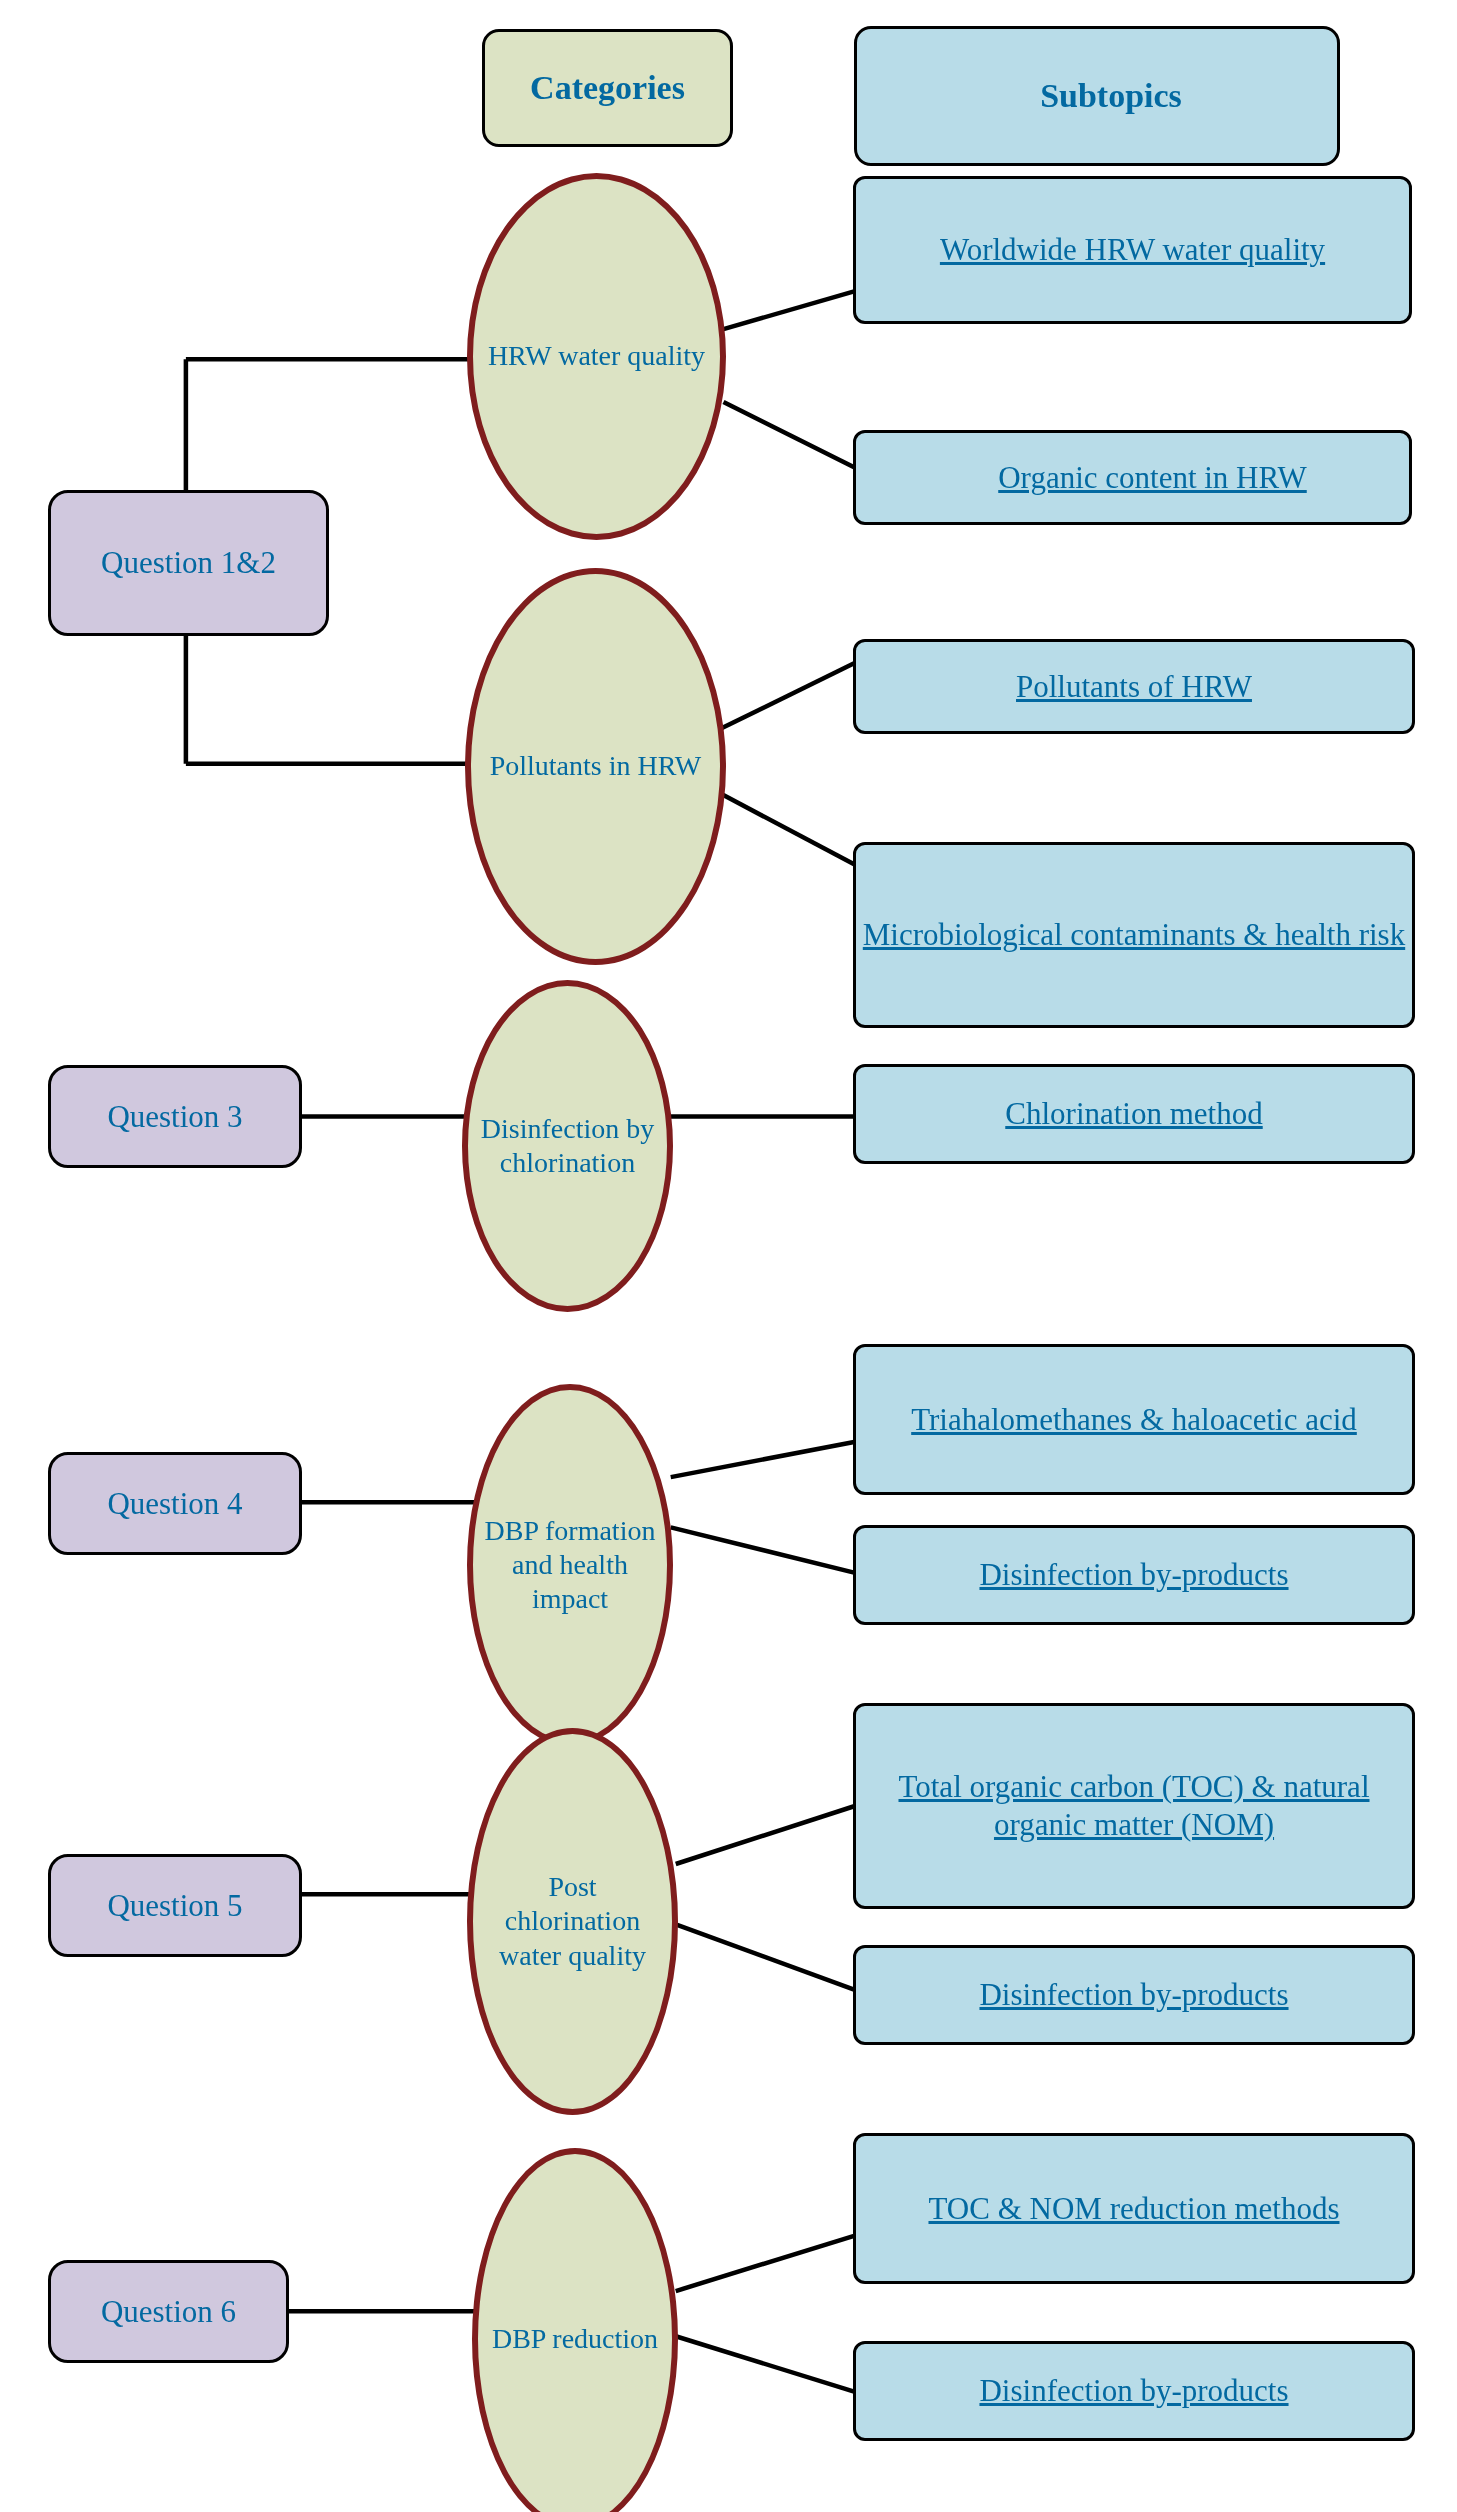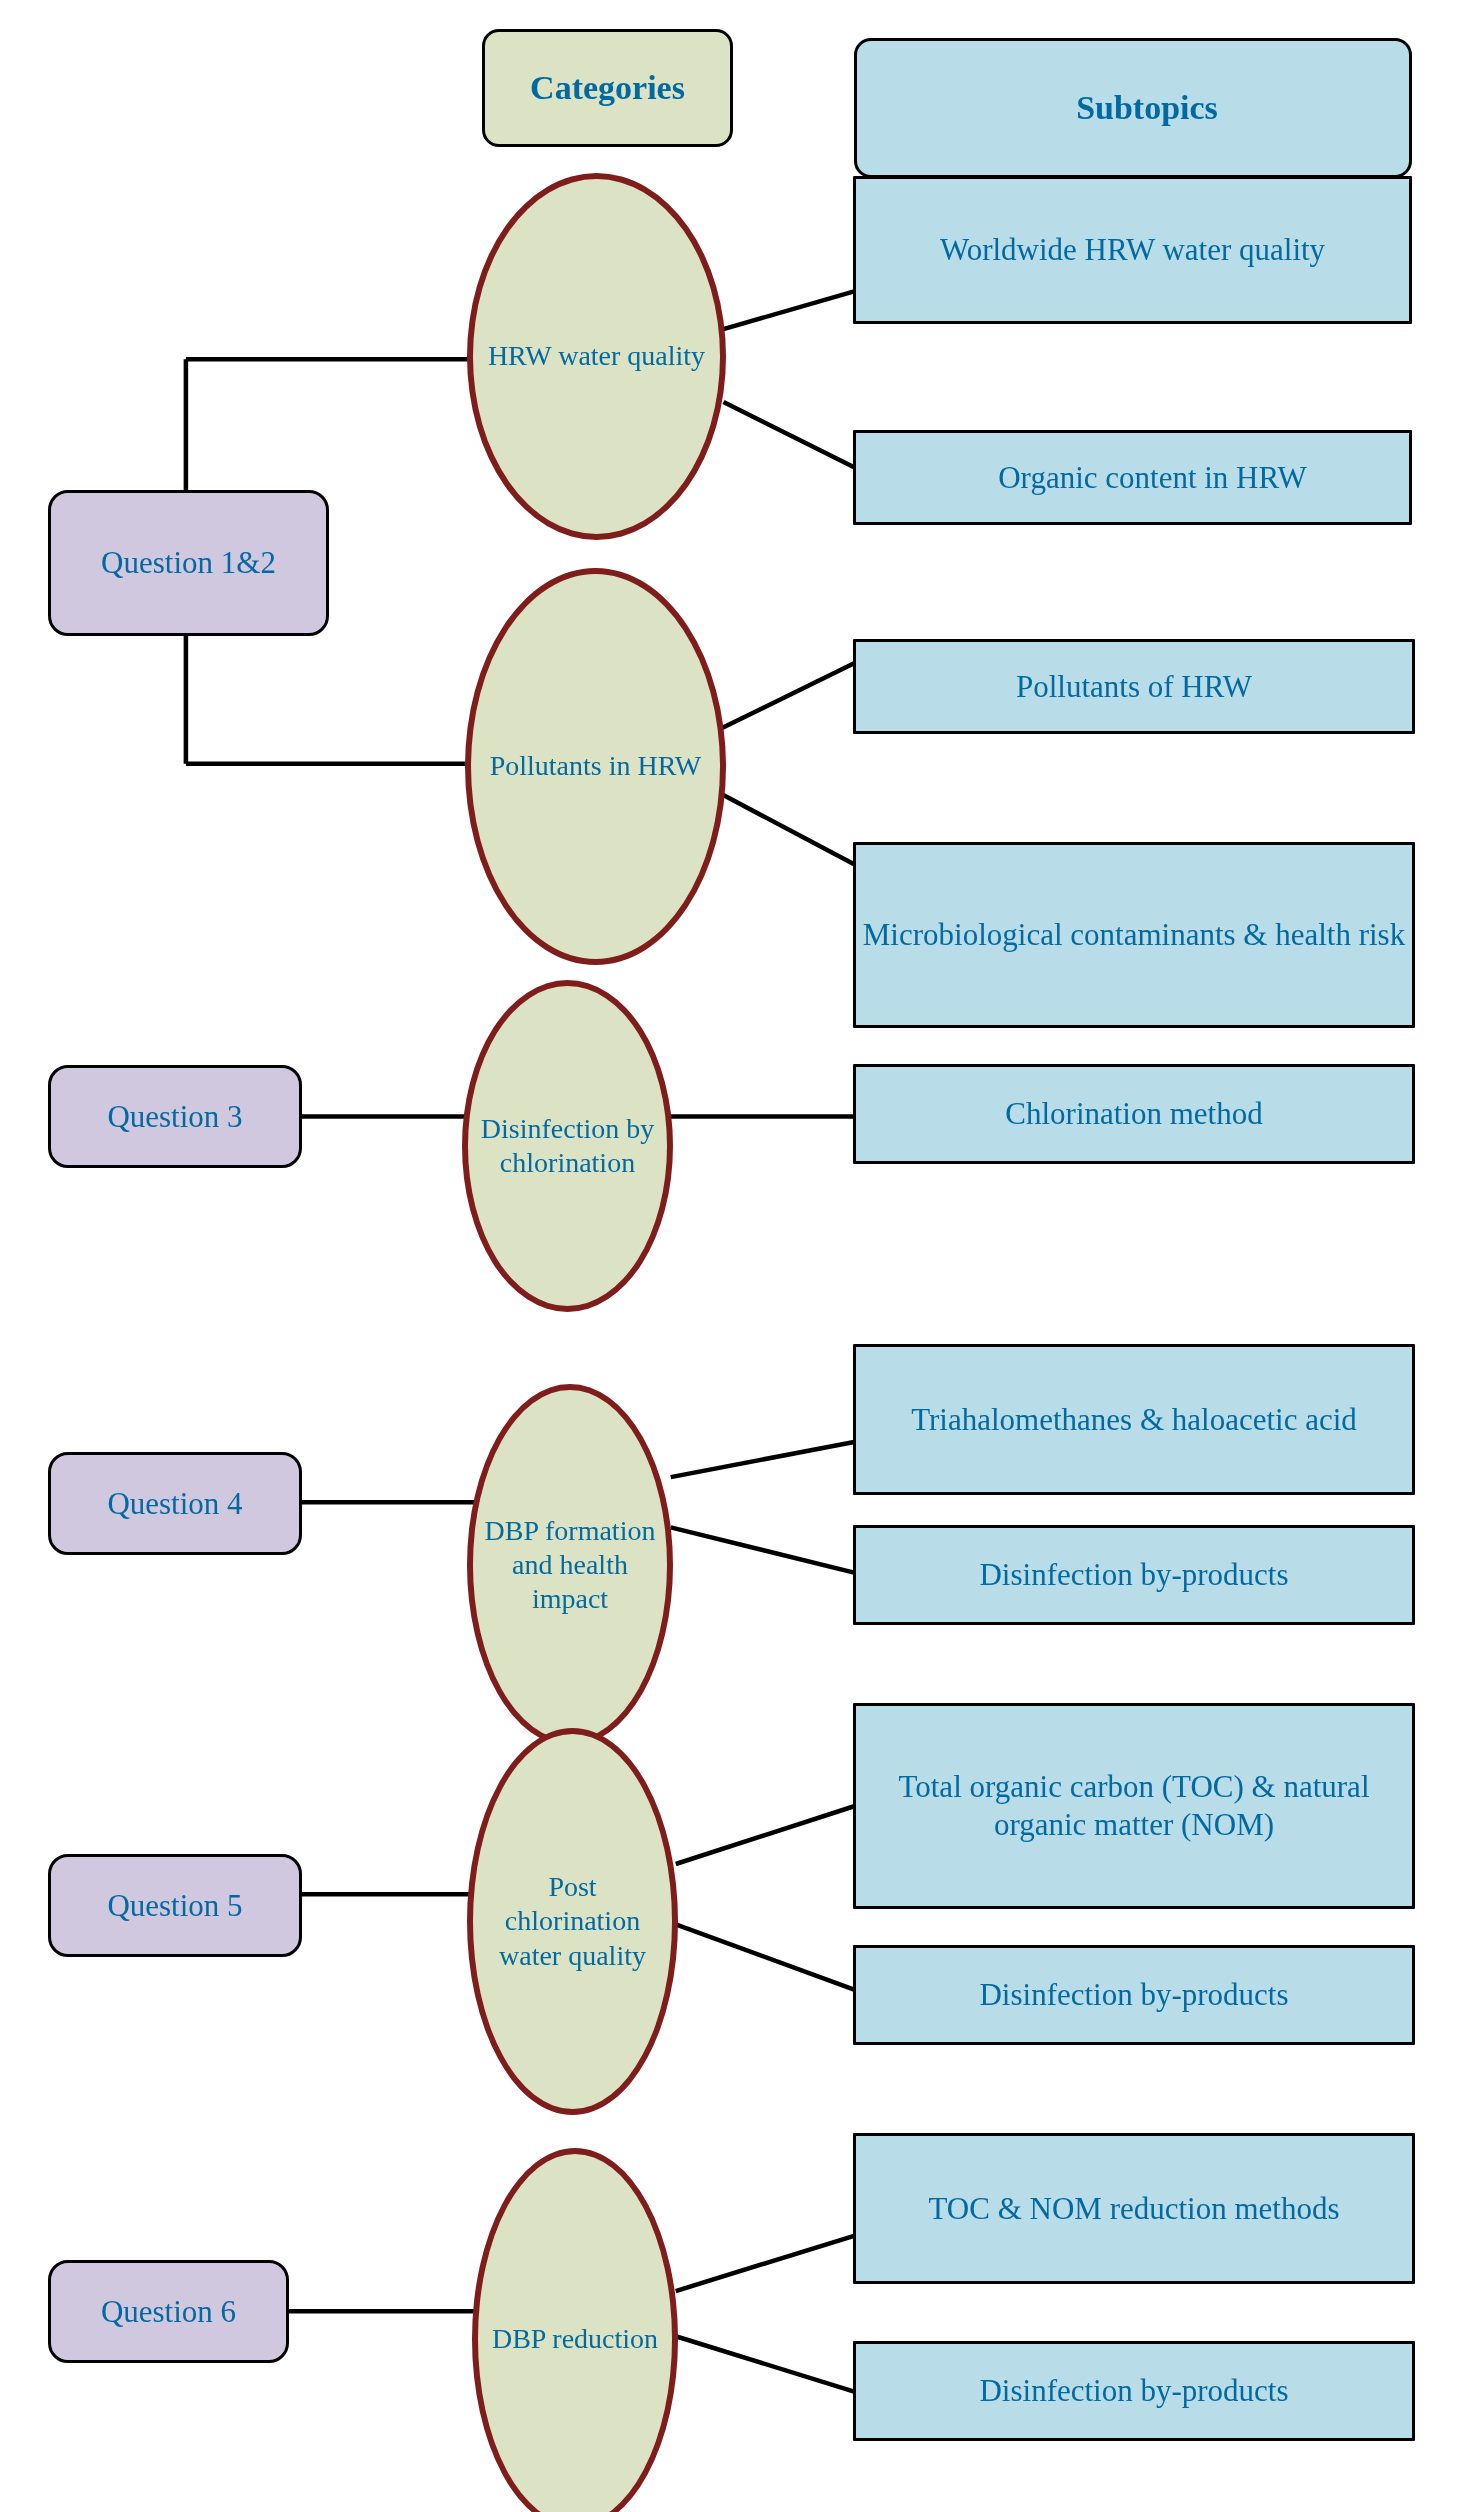--- a/index.html
+++ b/index.html
@@ -46,22 +46,23 @@
     background:#dce3c4;
     border:6px solid #7f1d1d;
     border-radius:50%;
     font-size:28px;
   }
 
   
   .sbox{
     background:#b8dce8;
     border:3.5px solid #000;
-    border-radius:1px;
+    border-radius:12px;
     font-size:31px;
+    text-decoration:underline;
   }
 </style>
 </head>
 <body>
 
 <div id="page">
 
   <svg id="edges" viewBox="0 0 2900 5344" xmlns="http://www.w3.org/2000/svg">
     <g stroke="#000" stroke-width="9" fill="none" stroke-linecap="butt">
 
@@ -89,21 +90,21 @@
       <path d="M 575 4600 L 950 4600"></path>
       <path d="M 1345 4560 L 1700 4450"></path>
       <path d="M 1345 4650 L 1700 4760"></path>
     </g>
   </svg>
 
   <div class="node hdr cat" style="left:482px;top:29px;width:251px;height:118px;">
     <span class="txt">Categories</span>
   </div>
 
-  <div class="node hdr sub" style="left:854px;top:38px;width:558px;height:140px;padding-left:28px;">
+  <div class="node hdr sub" style="left:854px;top:26px;width:486px;height:140px;padding-left:28px;">
     <span class="txt">Subtopics</span>
   </div>
 
   <div class="node qbox" style="left:48px;top:490px;width:281px;height:146px;">
     <span class="txt">Question 1&amp;2</span>
   </div>
 
   <div class="node ell" style="left:467px;top:173px;width:259px;height:367px;">
     <span class="txt">HRW water quality</span>
   </div>

